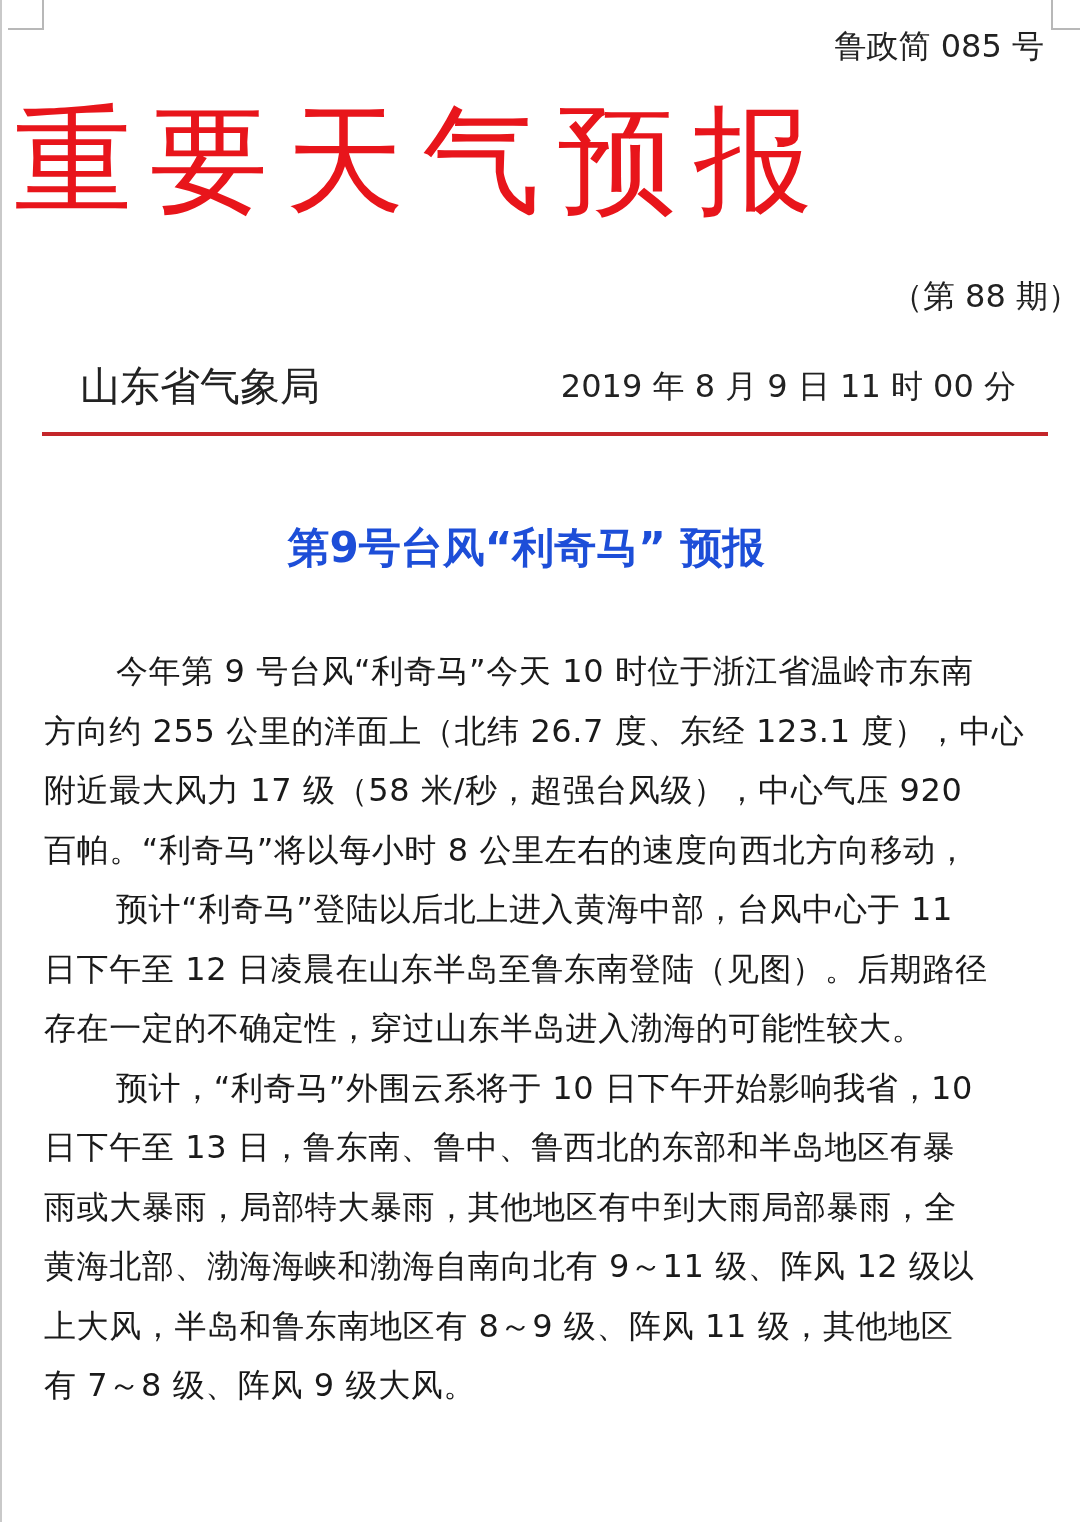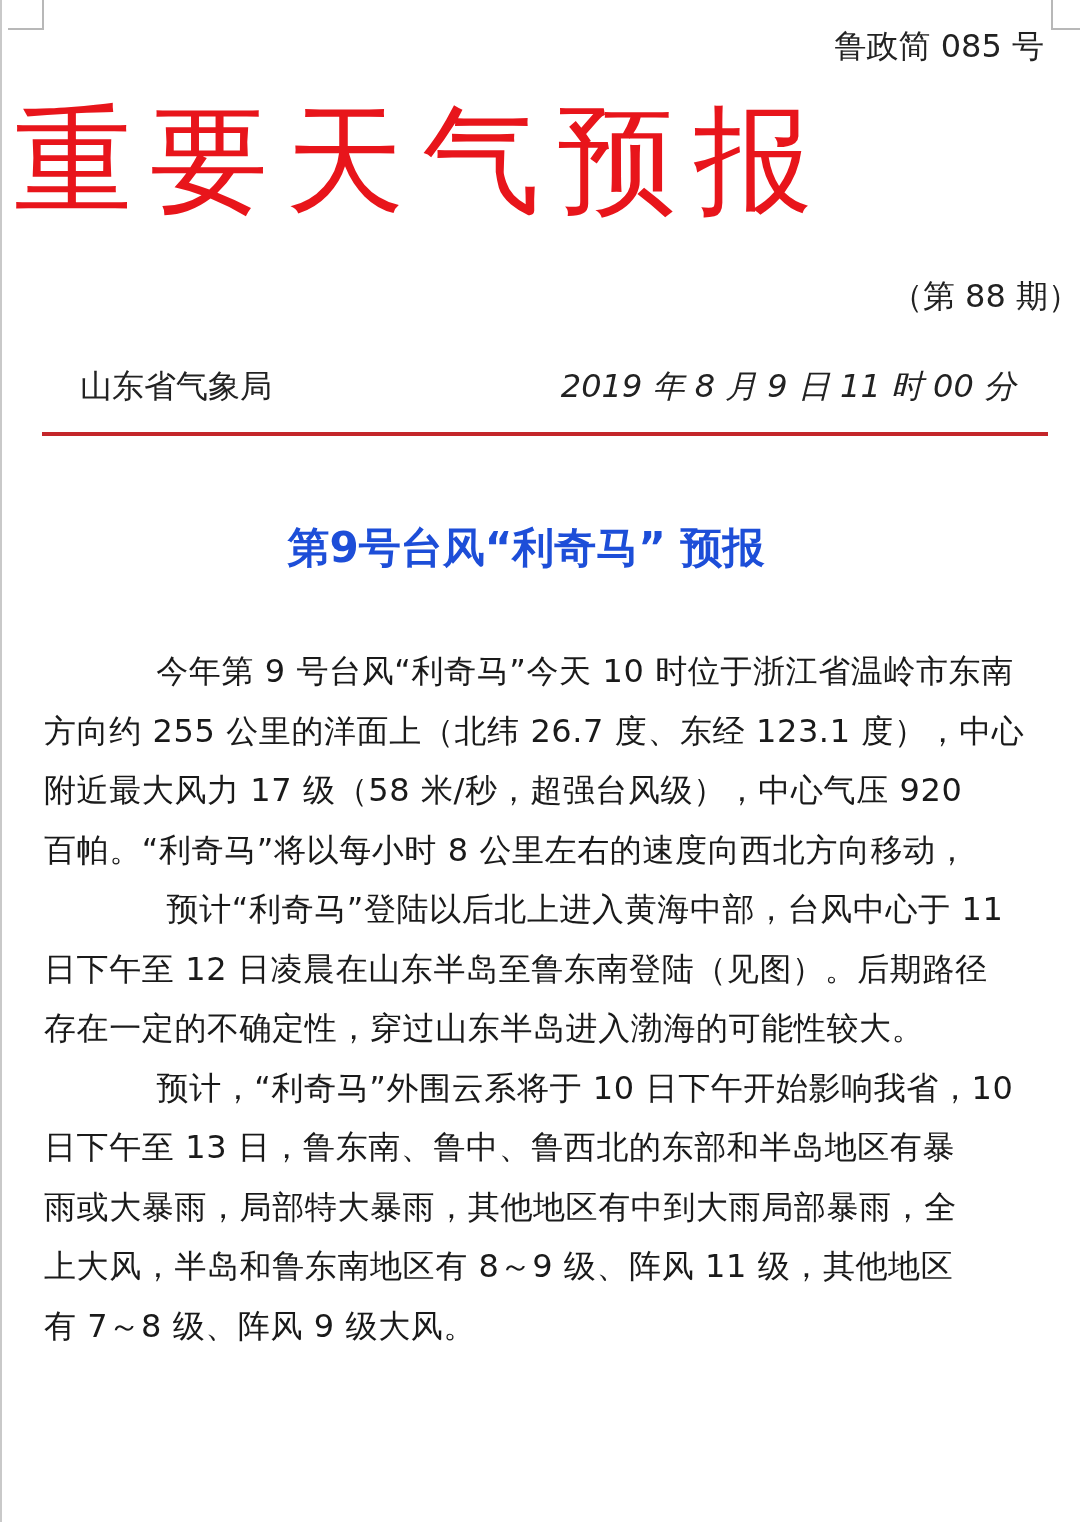--- a/index.html
+++ b/index.html
@@ -63,32 +63,31 @@
       top: 272px;
       text-align: right;
       font-size: 32px;
       line-height: 48px;
       color: #222;
     }
     .issuer {
       position: absolute;
       left: 80px;
       top: 362px;
-      font-size: 32px;
+      font-size: 40px;
       line-height: 48px;
       color: #222;
     }
     .issue-date {
       position: absolute;
       right: 64px;
       top: 362px;
       font-size: 32px;
       line-height: 48px;
       color: #222;
-      font-style: italic;
     }
     .red-rule {
       position: absolute;
       left: 42px;
       top: 432px;
       width: 1006px;
       height: 4px;
       background: #c4262a;
     }
     .headline {
@@ -112,21 +111,20 @@
       display: block;
       font-size: 32px;
       line-height: 59.5px;
       height: 59.5px;
       white-space: nowrap;
       color: #1a1a1a;
       letter-spacing: 0.6px;
     }
     .line.indent {
       padding-left: 72px;
-      text-align: center;
     }
   </style>
 </head>
 <body>
 
 <div class="page-edge-left"></div>
 <div class="corner-left"></div>
 <div class="corner-right"></div>
 
 <div class="doc-number">鲁政简 085 号</div>
@@ -151,16 +149,17 @@
   </div>
   <div class="paragraph">
     <span class="line indent">预计“利奇马”登陆以后北上进入黄海中部，台风中心于 11</span>
     <span class="line">日下午至 12 日凌晨在山东半岛至鲁东南登陆（见图）。后期路径</span>
     <span class="line">存在一定的不确定性，穿过山东半岛进入渤海的可能性较大。</span>
   </div>
   <div class="paragraph">
     <span class="line indent">预计，“利奇马”外围云系将于 10 日下午开始影响我省，10</span>
     <span class="line">日下午至 13 日，鲁东南、鲁中、鲁西北的东部和半岛地区有暴</span>
     <span class="line">雨或大暴雨，局部特大暴雨，其他地区有中到大雨局部暴雨，全</span>
+    <span class="line">黄海北部、渤海海峡和渤海自南向北有 9～11 级、阵风 12 级以</span>
     <span class="line">上大风，半岛和鲁东南地区有 8～9 级、阵风 11 级，其他地区</span>
     <span class="line">有 7～8 级、阵风 9 级大风。</span>
   </div>
 </div>
 
 </body></html>

